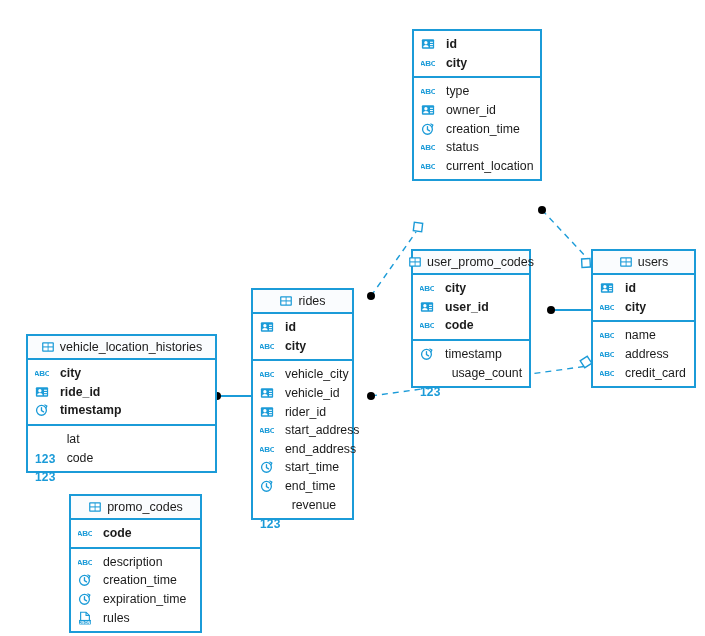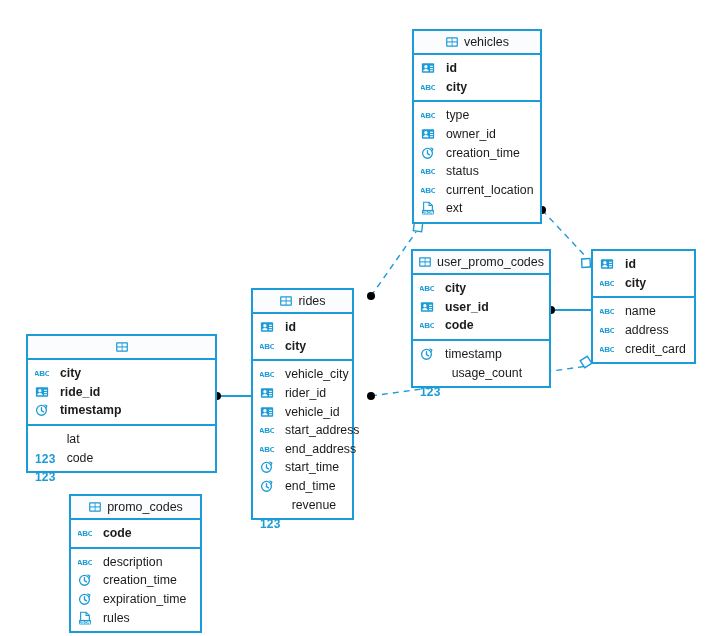--- a/index.html
+++ b/index.html
@@ -80,32 +80,20 @@
       <g transform="translate(586,263) rotate(42)">
         <rect x="-4.2" y="-4.2" width="8.4" height="8.4" transform="rotate(45)" fill="#ffffff" stroke="#1b9bd8" stroke-width="1.4"></rect>
       </g>
       <path d="M371 396 L588 366" fill="none" stroke="#1b9bd8" stroke-width="1.4" stroke-dasharray="6 5"></path>
       <circle cx="371" cy="396" r="4" fill="#000"></circle>
       <g transform="translate(586,362) rotate(12)">
         <rect x="-4.2" y="-4.2" width="8.4" height="8.4" transform="rotate(45)" fill="#ffffff" stroke="#1b9bd8" stroke-width="1.4"></rect>
       </g>
     </svg>
 <div class="table" style="left: 412px; top: 29px; width: 130px;">
-      <div class="thead">
-        <span class="ic">
-          <svg viewBox="0 0 16 16">
-            <rect x="1.3" y="2.6" width="13.4" height="10.8" rx="1" fill="#1b9bd8"></rect>
-            <rect x="2.7" y="4" width="4.9" height="3.3" fill="#fff"></rect>
-            <rect x="8.6" y="4" width="4.7" height="3.3" fill="#fff"></rect>
-            <rect x="2.7" y="8.5" width="4.9" height="3.5" fill="#fff"></rect>
-            <rect x="8.6" y="8.5" width="4.7" height="3.5" fill="#fff"></rect>
-          </svg>
-        </span>
-        <span class="tname">vehicles</span>
-      </div>
       <div class="grp keys">
         <div class="row pk">
           <span class="ic">
             <svg viewBox="0 0 16 16">
               <rect x="1" y="2.5" width="14" height="11" rx="1.2" fill="#1b9bd8"></rect>
               <circle cx="5.6" cy="6.6" r="1.9" fill="#fff"></circle>
               <path d="M2.5 11.6c0-1.7 1.4-2.6 3.1-2.6s3.1.9 3.1 2.6z" fill="#fff"></path>
               <rect x="10.3" y="5.4" width="3.3" height="1.3" fill="#fff"></rect>
               <rect x="10.3" y="8" width="3.3" height="1.3" fill="#fff"></rect>
               <rect x="10.3" y="10.5" width="3.3" height="1.2" fill="#fff"></rect>
@@ -163,34 +151,23 @@
           <span>status</span>
         </div>
         <div class="row">
           <span class="ic">
             <svg viewBox="0 0 16 16">
               <text x="8" y="11" text-anchor="middle" fill="#1b9bd8" font-size="9.2" font-weight="bold" font-family="Liberation Sans, sans-serif" letter-spacing="-0.3">ABC</text>
             </svg>
           </span>
           <span>current_location</span>
         </div>
-        <div class="row">
-          <span class="ic">
-            <svg viewBox="0 0 16 16">
-              <path d="M3 1.4h6.2L13 5.1v9.5H3z" fill="none" stroke="#1b9bd8" stroke-width="1.3"></path>
-              <path d="M9.2 1.4v3.8H13" fill="none" stroke="#1b9bd8" stroke-width="1.3"></path>
-              <rect x="1.2" y="10.2" width="13.6" height="5" fill="#1b9bd8"></rect>
-              <text x="8" y="14.3" text-anchor="middle" fill="#fff" font-size="4.6" font-weight="bold" font-family="Liberation Sans, sans-serif">JSON</text>
-            </svg>
-          </span>
-          <span>ext</span>
-        </div>
       </div>
     </div>
-    <div class="table" style="left: 411px; top: 249px; width: 140px;">
+    <div class="table" style="left: 411px; top: 249px; width: 120px;">
       <div class="thead">
         <span class="ic">
           <svg viewBox="0 0 16 16">
             <rect x="1.3" y="2.6" width="13.4" height="10.8" rx="1" fill="#1b9bd8"></rect>
             <rect x="2.7" y="4" width="4.9" height="3.3" fill="#fff"></rect>
             <rect x="8.6" y="4" width="4.7" height="3.3" fill="#fff"></rect>
             <rect x="2.7" y="8.5" width="4.9" height="3.5" fill="#fff"></rect>
             <rect x="8.6" y="8.5" width="4.7" height="3.5" fill="#fff"></rect>
           </svg>
         </span>
@@ -238,20 +215,32 @@
           </span>
           <span>timestamp</span>
         </div>
         <div class="row">
           <span class="num">123</span>
           <span>usage_count</span>
         </div>
       </div>
     </div>
     <div class="table" style="left: 591px; top: 249px; width: 105px;">
+      <div class="thead">
+        <span class="ic">
+          <svg viewBox="0 0 16 16">
+            <rect x="1.3" y="2.6" width="13.4" height="10.8" rx="1" fill="#1b9bd8"></rect>
+            <rect x="2.7" y="4" width="4.9" height="3.3" fill="#fff"></rect>
+            <rect x="8.6" y="4" width="4.7" height="3.3" fill="#fff"></rect>
+            <rect x="2.7" y="8.5" width="4.9" height="3.5" fill="#fff"></rect>
+            <rect x="8.6" y="8.5" width="4.7" height="3.5" fill="#fff"></rect>
+          </svg>
+        </span>
+        <span class="tname">users</span>
+      </div>
       <div class="grp keys">
         <div class="row pk">
           <span class="ic">
             <svg viewBox="0 0 16 16">
               <rect x="1" y="2.5" width="14" height="11" rx="1.2" fill="#1b9bd8"></rect>
               <circle cx="5.6" cy="6.6" r="1.9" fill="#fff"></circle>
               <path d="M2.5 11.6c0-1.7 1.4-2.6 3.1-2.6s3.1.9 3.1 2.6z" fill="#fff"></path>
               <rect x="10.3" y="5.4" width="3.3" height="1.3" fill="#fff"></rect>
               <rect x="10.3" y="8" width="3.3" height="1.3" fill="#fff"></rect>
               <rect x="10.3" y="10.5" width="3.3" height="1.2" fill="#fff"></rect>
@@ -344,34 +333,34 @@
           <span class="ic">
             <svg viewBox="0 0 16 16">
               <rect x="1" y="2.5" width="14" height="11" rx="1.2" fill="#1b9bd8"></rect>
               <circle cx="5.6" cy="6.6" r="1.9" fill="#fff"></circle>
               <path d="M2.5 11.6c0-1.7 1.4-2.6 3.1-2.6s3.1.9 3.1 2.6z" fill="#fff"></path>
               <rect x="10.3" y="5.4" width="3.3" height="1.3" fill="#fff"></rect>
               <rect x="10.3" y="8" width="3.3" height="1.3" fill="#fff"></rect>
               <rect x="10.3" y="10.5" width="3.3" height="1.2" fill="#fff"></rect>
             </svg>
           </span>
+          <span>vehicle_id</span>
+        </div>
+        <div class="row">
+          <span class="ic">
+            <svg viewBox="0 0 16 16">
+              <rect x="1" y="2.5" width="14" height="11" rx="1.2" fill="#1b9bd8"></rect>
+              <circle cx="5.6" cy="6.6" r="1.9" fill="#fff"></circle>
+              <path d="M2.5 11.6c0-1.7 1.4-2.6 3.1-2.6s3.1.9 3.1 2.6z" fill="#fff"></path>
+              <rect x="10.3" y="5.4" width="3.3" height="1.3" fill="#fff"></rect>
+              <rect x="10.3" y="8" width="3.3" height="1.3" fill="#fff"></rect>
+              <rect x="10.3" y="10.5" width="3.3" height="1.2" fill="#fff"></rect>
+            </svg>
+          </span>
           <span>rider_id</span>
-        </div>
-        <div class="row">
-          <span class="ic">
-            <svg viewBox="0 0 16 16">
-              <rect x="1" y="2.5" width="14" height="11" rx="1.2" fill="#1b9bd8"></rect>
-              <circle cx="5.6" cy="6.6" r="1.9" fill="#fff"></circle>
-              <path d="M2.5 11.6c0-1.7 1.4-2.6 3.1-2.6s3.1.9 3.1 2.6z" fill="#fff"></path>
-              <rect x="10.3" y="5.4" width="3.3" height="1.3" fill="#fff"></rect>
-              <rect x="10.3" y="8" width="3.3" height="1.3" fill="#fff"></rect>
-              <rect x="10.3" y="10.5" width="3.3" height="1.2" fill="#fff"></rect>
-            </svg>
-          </span>
-          <span>vehicle_id</span>
         </div>
         <div class="row">
           <span class="ic">
             <svg viewBox="0 0 16 16">
               <text x="8" y="11" text-anchor="middle" fill="#1b9bd8" font-size="9.2" font-weight="bold" font-family="Liberation Sans, sans-serif" letter-spacing="-0.3">ABC</text>
             </svg>
           </span>
           <span>start_address</span>
         </div>
         <div class="row">
@@ -412,20 +401,21 @@
       <div class="thead">
         <span class="ic">
           <svg viewBox="0 0 16 16">
             <rect x="1.3" y="2.6" width="13.4" height="10.8" rx="1" fill="#1b9bd8"></rect>
             <rect x="2.7" y="4" width="4.9" height="3.3" fill="#fff"></rect>
             <rect x="8.6" y="4" width="4.7" height="3.3" fill="#fff"></rect>
             <rect x="2.7" y="8.5" width="4.9" height="3.5" fill="#fff"></rect>
             <rect x="8.6" y="8.5" width="4.7" height="3.5" fill="#fff"></rect>
           </svg>
         </span>
+        <span class="tname">vehicle_location_histories</span>
       </div>
       <div class="grp keys">
         <div class="row pk">
           <span class="ic">
             <svg viewBox="0 0 16 16">
               <text x="8" y="11" text-anchor="middle" fill="#1b9bd8" font-size="9.2" font-weight="bold" font-family="Liberation Sans, sans-serif" letter-spacing="-0.3">ABC</text>
             </svg>
           </span>
           <span>city</span>
         </div>

